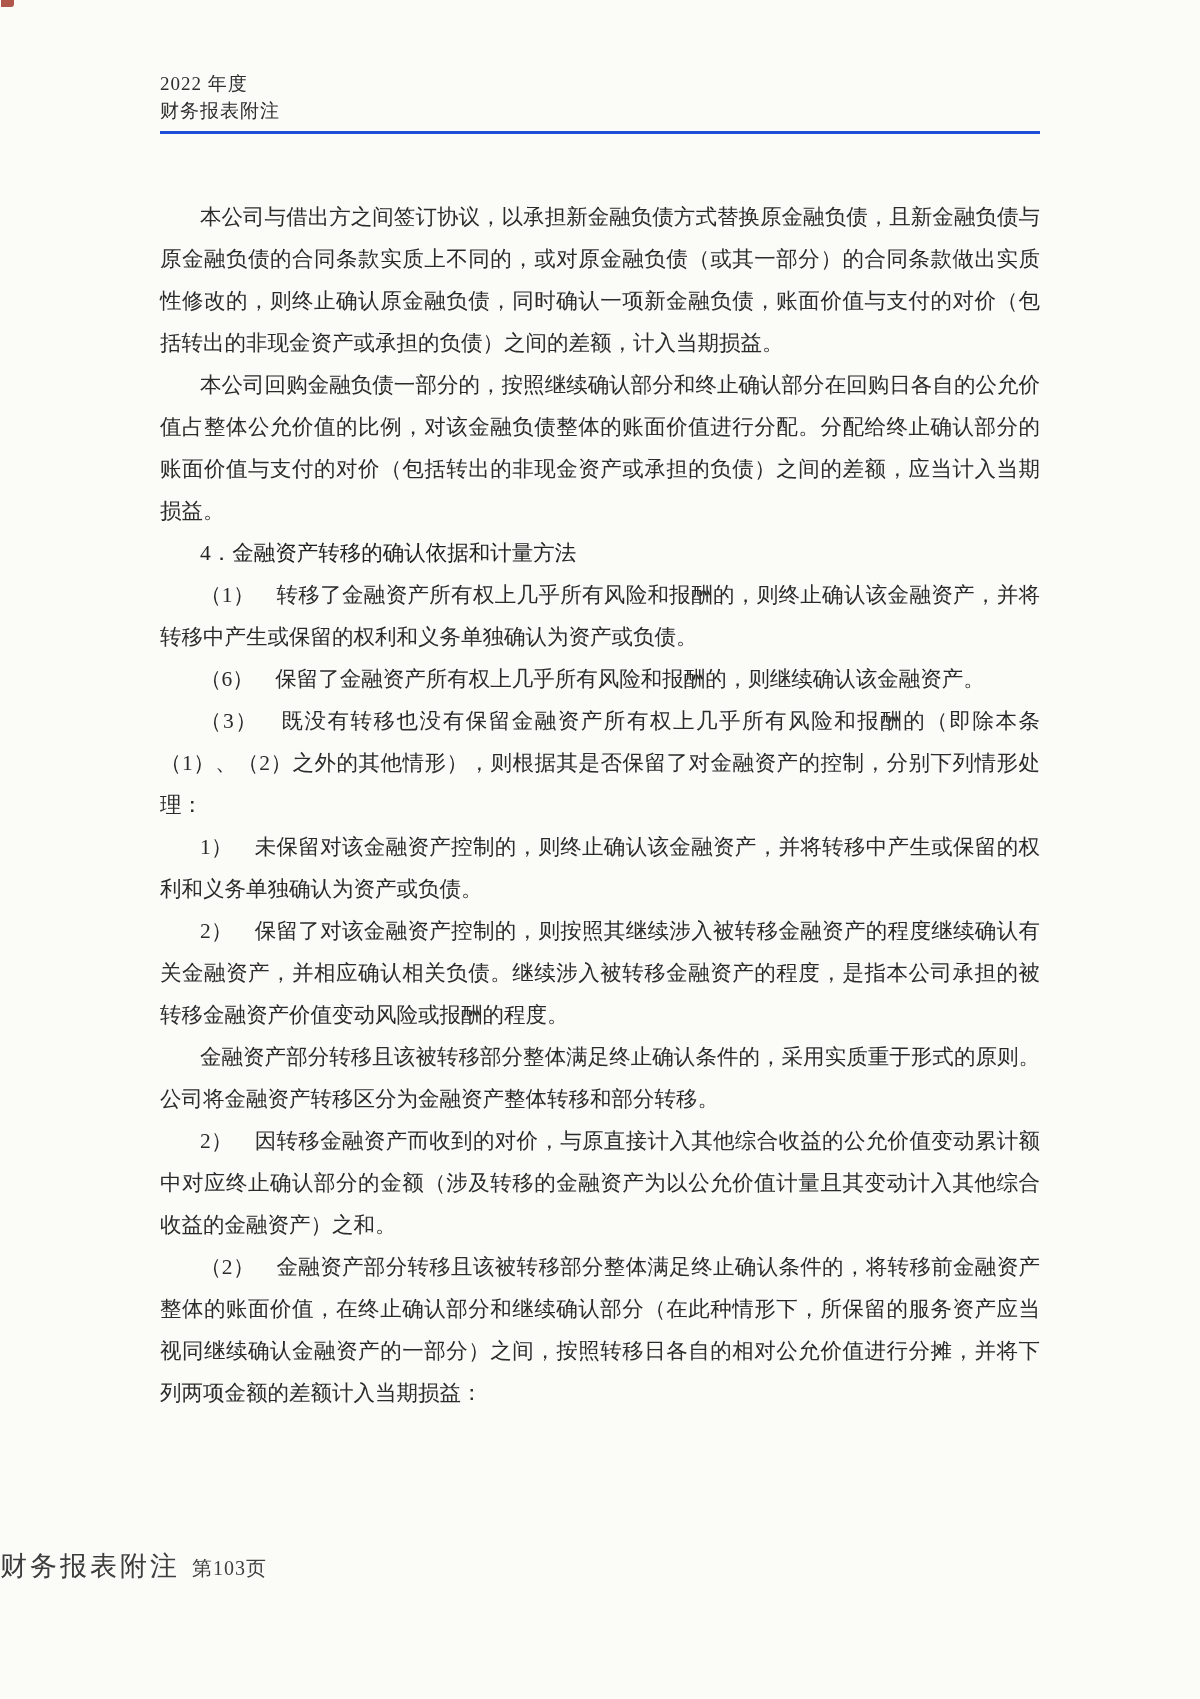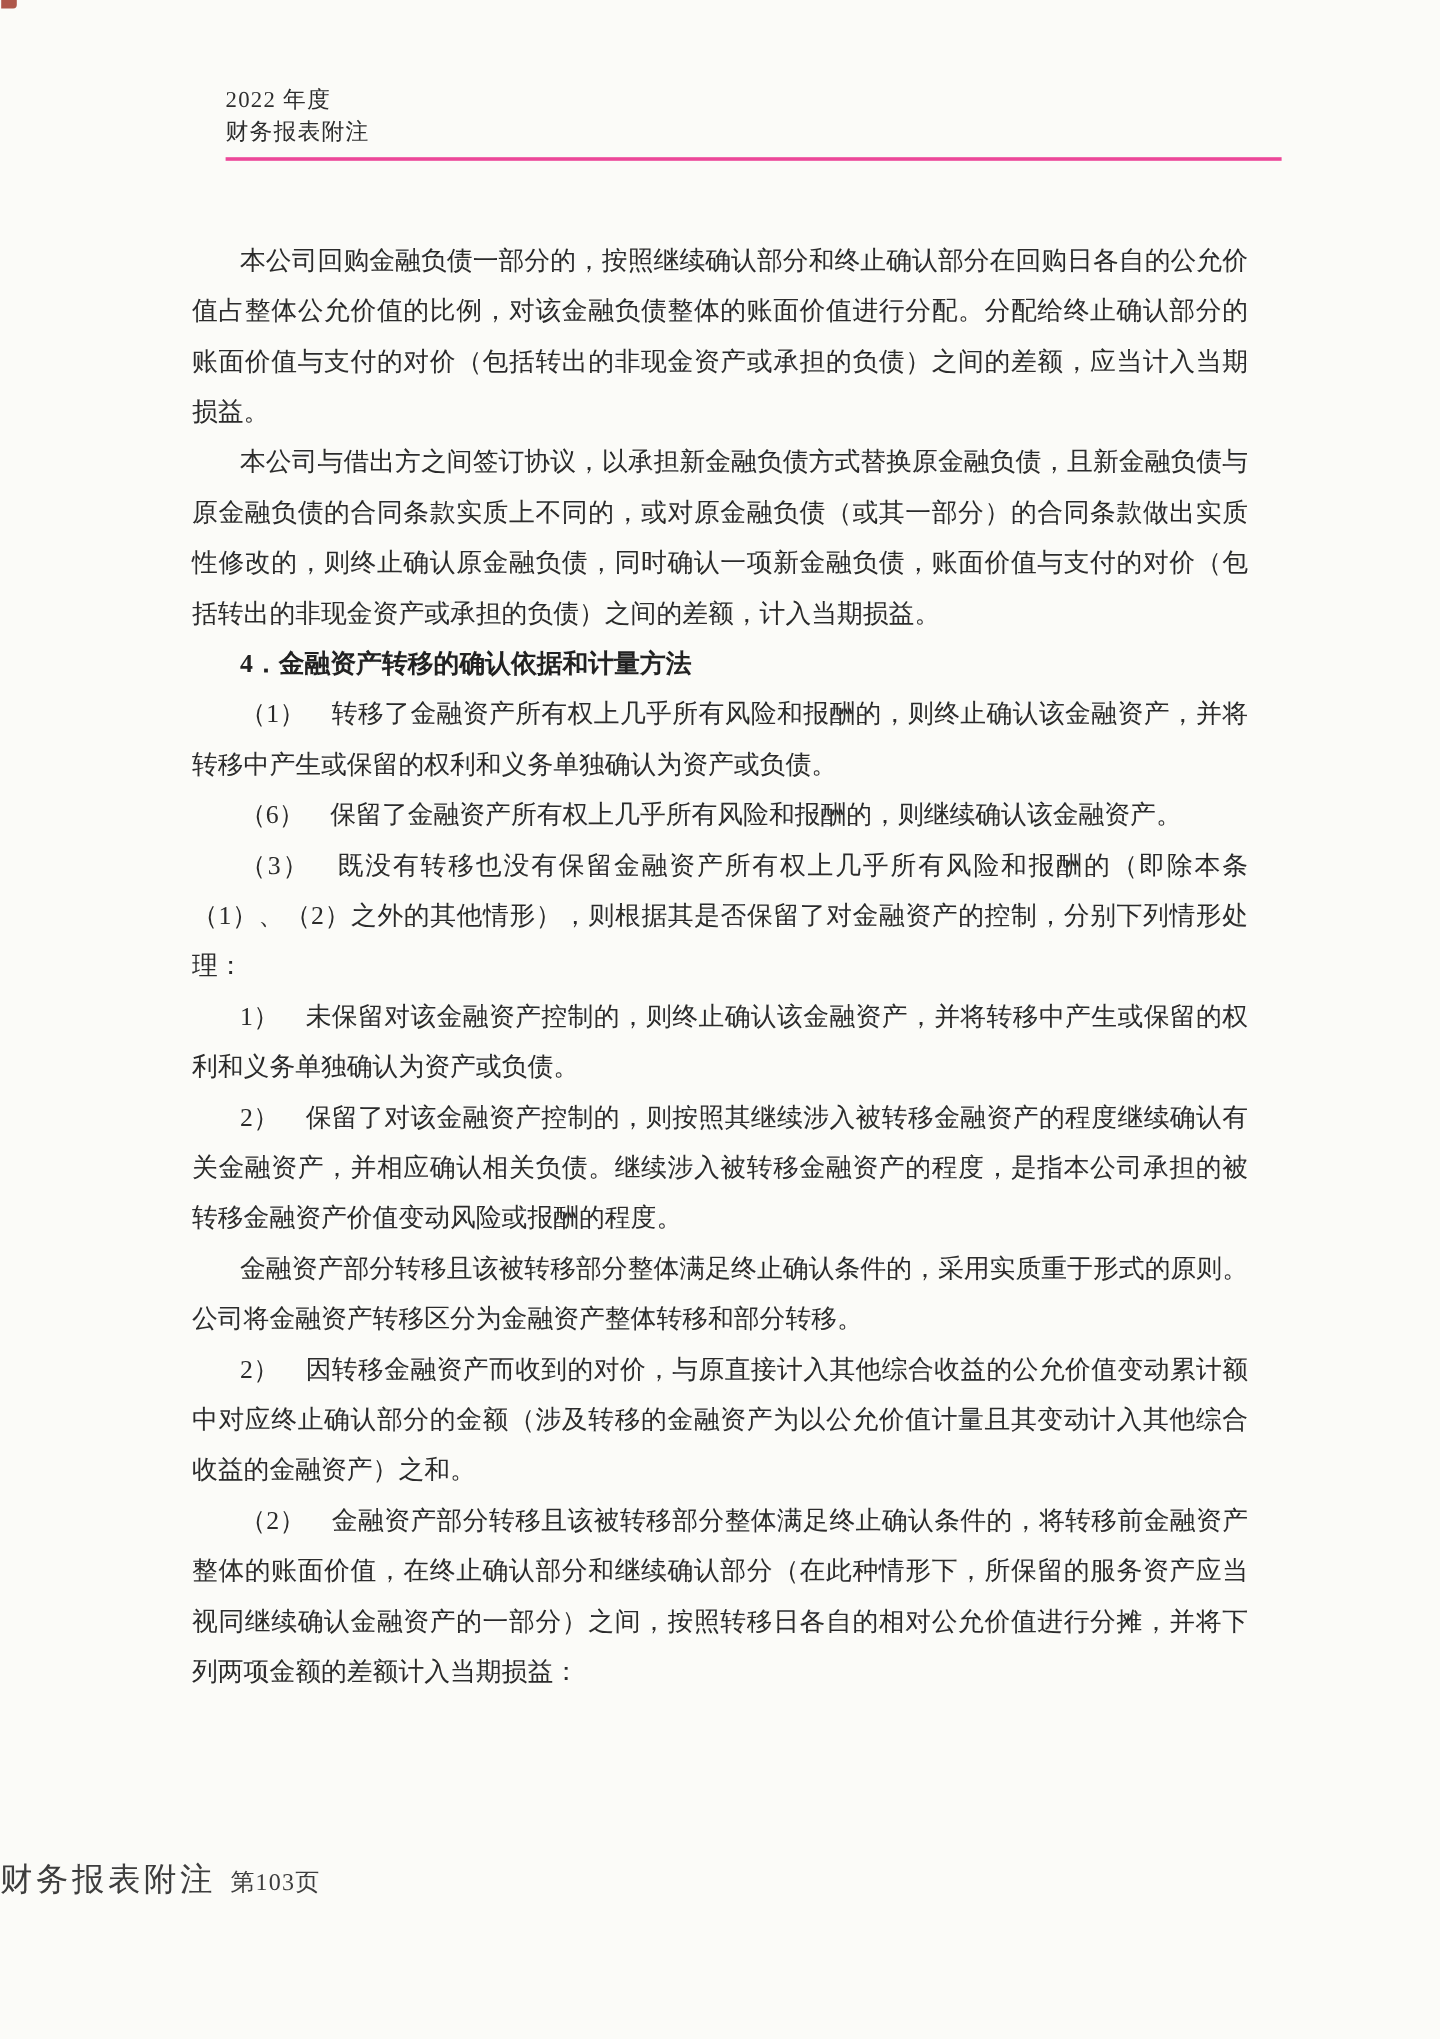--- a/index.html
+++ b/index.html
@@ -21,23 +21,22 @@
     width: 13px; height: 7px;
     background: #a03a2c;
     opacity: 0.85;
     border-radius: 0 0 3px 0;
   }
 
   .header {
     position: absolute;
     left: 160px; top: 70px;
     width: 880px;
-    border-bottom: 3px solid #ec4899;
+    border-bottom: 3px solid #1d4ed8;
     padding-bottom: 7px;
-    margin-left: 28px;
   }
   .header .hline {
     font-size: 19px;
     line-height: 27px;
     color: #2e2e2e;
     letter-spacing: 1px;
   }
 
   .content {
     position: absolute;
@@ -47,21 +46,21 @@
     line-height: 42px;
     letter-spacing: 0;
   }
   .content p {
     margin: 0;
     text-indent: 40px;
     text-align: justify;
     color: #2b2b2b;
   }
   .content p.heading {
-    font-weight: bold;
+    font-weight: normal;
     color: #222;
   }
 
   .footer {
     position: absolute;
     left: 0; top: 1548px;
     width: 1200px;
     color: #3d3d3d;
     white-space: nowrap;
   }
@@ -81,22 +80,22 @@
 <div class="page">
 
   <div class="scan-artifact"></div>
 
   <div class="header">
     <div class="hline">2022 年度</div>
     <div class="hline">财务报表附注</div>
   </div>
 
   <div class="content" id="content">
+      <p class="body">本公司与借出方之间签订协议，以承担新金融负债方式替换原金融负债，且新金融负债与原金融负债的合同条款实质上不同的，或对原金融负债（或其一部分）的合同条款做出实质性修改的，则终止确认原金融负债，同时确认一项新金融负债，账面价值与支付的对价（包括转出的非现金资产或承担的负债）之间的差额，计入当期损益。</p>
       <p class="body">本公司回购金融负债一部分的，按照继续确认部分和终止确认部分在回购日各自的公允价值占整体公允价值的比例，对该金融负债整体的账面价值进行分配。分配给终止确认部分的账面价值与支付的对价（包括转出的非现金资产或承担的负债）之间的差额，应当计入当期损益。</p>
-      <p class="body">本公司与借出方之间签订协议，以承担新金融负债方式替换原金融负债，且新金融负债与原金融负债的合同条款实质上不同的，或对原金融负债（或其一部分）的合同条款做出实质性修改的，则终止确认原金融负债，同时确认一项新金融负债，账面价值与支付的对价（包括转出的非现金资产或承担的负债）之间的差额，计入当期损益。</p>
       <p class="heading">4．金融资产转移的确认依据和计量方法</p>
       <p class="body">（1）　转移了金融资产所有权上几乎所有风险和报酬的，则终止确认该金融资产，并将转移中产生或保留的权利和义务单独确认为资产或负债。</p>
       <p class="body">（6）　保留了金融资产所有权上几乎所有风险和报酬的，则继续确认该金融资产。</p>
       <p class="body">（3）　既没有转移也没有保留金融资产所有权上几乎所有风险和报酬的（即除本条（1）、（2）之外的其他情形），则根据其是否保留了对金融资产的控制，分别下列情形处理：</p>
       <p class="body">1）　未保留对该金融资产控制的，则终止确认该金融资产，并将转移中产生或保留的权利和义务单独确认为资产或负债。</p>
       <p class="body">2）　保留了对该金融资产控制的，则按照其继续涉入被转移金融资产的程度继续确认有关金融资产，并相应确认相关负债。继续涉入被转移金融资产的程度，是指本公司承担的被转移金融资产价值变动风险或报酬的程度。</p>
       <p class="body">金融资产部分转移且该被转移部分整体满足终止确认条件的，采用实质重于形式的原则。公司将金融资产转移区分为金融资产整体转移和部分转移。</p>
       <p class="body">2）　因转移金融资产而收到的对价，与原直接计入其他综合收益的公允价值变动累计额中对应终止确认部分的金额（涉及转移的金融资产为以公允价值计量且其变动计入其他综合收益的金融资产）之和。</p>
       <p class="body">（2）　金融资产部分转移且该被转移部分整体满足终止确认条件的，将转移前金融资产整体的账面价值，在终止确认部分和继续确认部分（在此种情形下，所保留的服务资产应当视同继续确认金融资产的一部分）之间，按照转移日各自的相对公允价值进行分摊，并将下列两项金额的差额计入当期损益：</p>
     </div>

